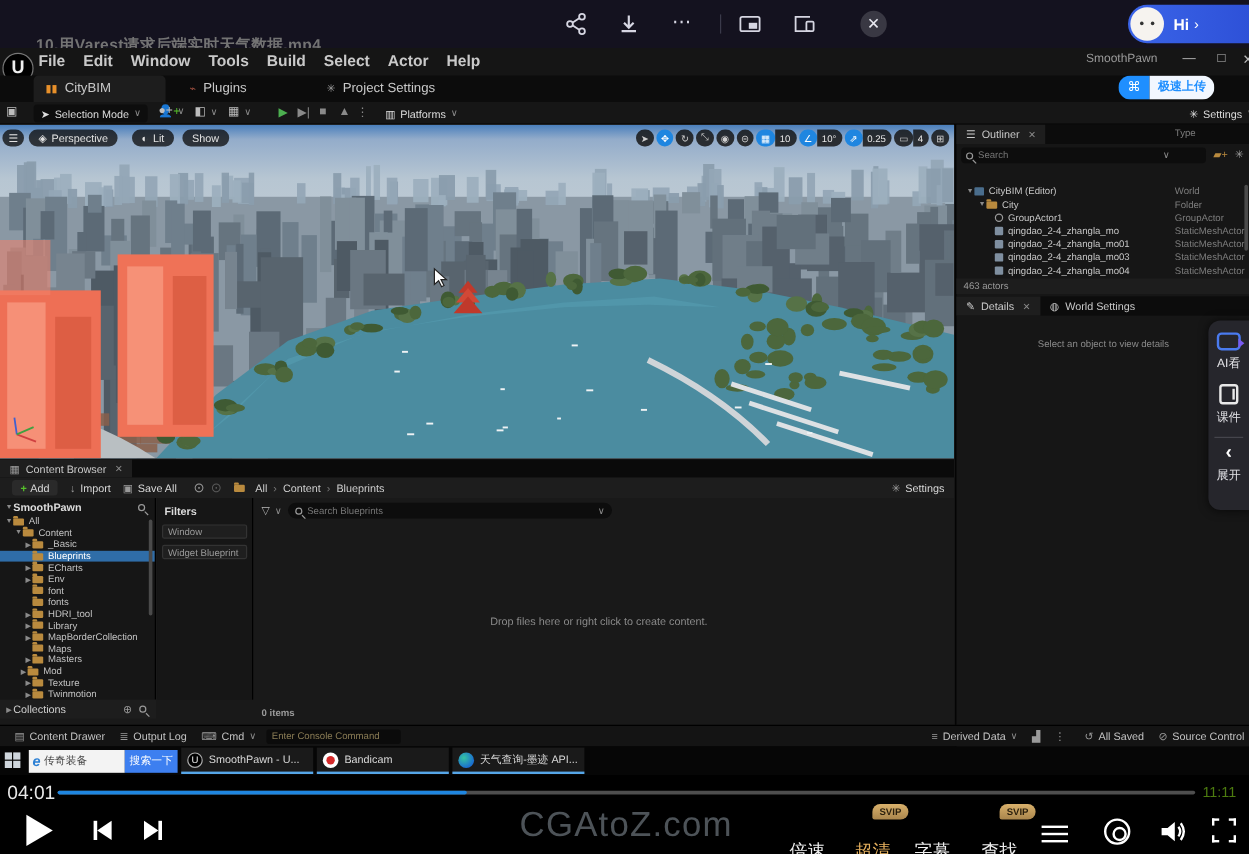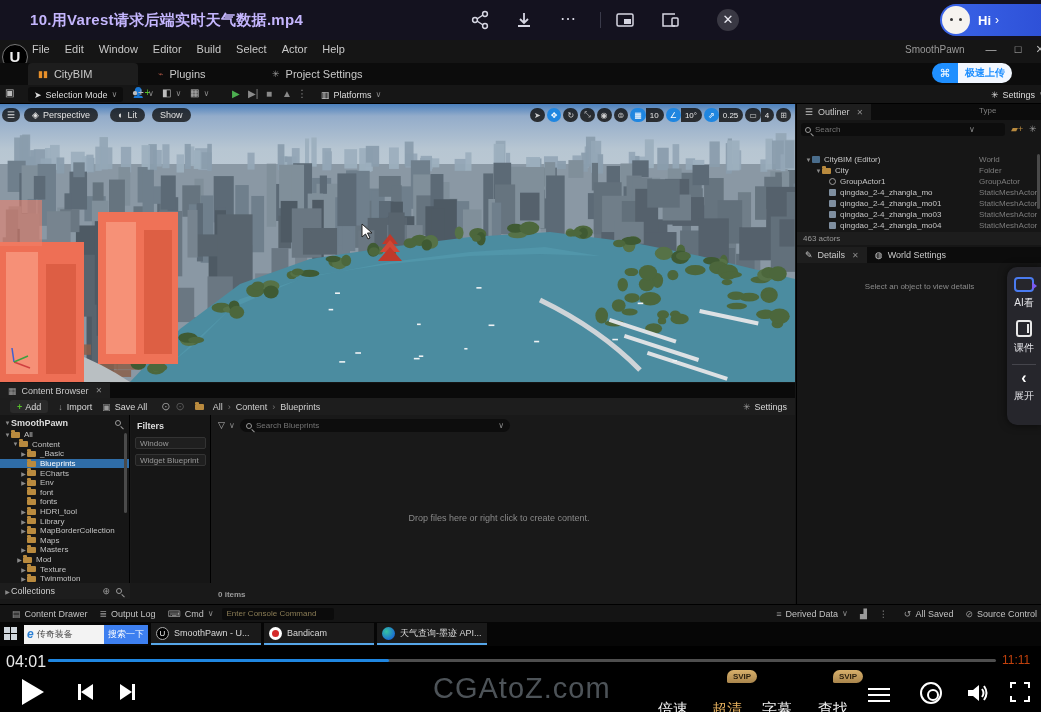--- a/index.html
+++ b/index.html
@@ -3,37 +3,37 @@
 <meta charset="utf-8">
 <style>
   * { margin:0; padding:0; box-sizing:border-box; }
   html,body { background:#000; }
   body { font-family:"Liberation Sans", sans-serif; }
   #stage { position:relative; width:1041px; height:712px; background:#000; overflow:hidden; }
   .abs { position:absolute; }
 
   
   #topbar { left:0; top:0; width:1041px; height:40px; background:#14121f; display:flex; align-items:center; }
-  #vid-title { position:absolute; left:30px; top:11px; color:#c4b5fd; font-size:15px; font-weight:bold; letter-spacing:.3px; }
+  #vid-title { position:absolute; left:30px; top:29px; color:#737373; font-size:13px; font-weight:bold; letter-spacing:.3px; }
   .tb-ico { position:absolute; top:10px; width:20px; height:20px; color:#d6d6e2; }
   .tb-ico svg { width:100%; height:100%; }
   #tb-divider { left:600px; top:12px; width:1px; height:16px; background:#3a3a4a; }
   #close-circle { left:717px; top:9px; width:22px; height:22px; border-radius:50%; background:rgba(255,255,255,.16); color:#e8e8f0; font-size:13px; text-align:center; line-height:21px; }
   #question-pill { left:748px; top:7px; width:192px; height:26px; background:#232a52; border-radius:13px; color:#a7aed6; font-size:12px; line-height:26px; padding-left:14px; }
   #assistant-pill { left:940px; top:4px; width:101px; height:32px; background:linear-gradient(90deg,#3a64e8,#2e51d8); border-radius:16px 0 0 16px; display:flex; align-items:center; }
   #avatar { width:28px; height:28px; border-radius:50%; background:#f6f3ef; margin-left:2px; position:relative; }
   #avatar::before, #avatar::after { content:''; position:absolute; top:12px; width:3px; height:3px; border-radius:50%; background:#333; }
   #avatar::before { left:8px; } #avatar::after { left:17px; }
   #assistant-label { color:#fff; font-size:13px; font-weight:bold; margin-left:8px; }
   #assistant-chev { color:#fff; font-size:12px; margin-left:4px; }
 
   
   #ue { left:0; top:40px; width:1041px; height:582px; background:#151515; }
   #ue-logo { left:2px; top:4px; width:26px; height:26px; border-radius:50%; background:#000; border:1px solid #777; color:#eee; font-size:15px; font-weight:bold; text-align:center; line-height:24px; }
-  .menu-item { color:#c9c9c9; font-size:11px; margin-right:15px; }
+  .menu-item { color:#c9c9c9; font-size:13px; margin-right:15px;font-weight:bold; }
   #menus { position:absolute; left:32px; top:3px; display:flex; }
   #win-title { left:905px; top:4px; color:#9a9a9a; font-size:10px; }
   .winbtn { top:3px; color:#bbb; font-size:11px; width:16px; text-align:center; }
 
   #ue-tabbar { left:0; top:23px; width:1041px; height:22px; background:#0c0c0c; }
   .ue-tab { position:absolute; top:0; height:22px; display:flex; align-items:center; padding:0 10px; font-size:11px; color:#c9c9c9; }
   .ue-tab.active { background:#1d1d1d; border-radius:4px 4px 0 0; }
   .tab-ico { margin-right:6px; font-size:9px; }
   #upload-pill { left:932px; top:0px; width:80px; height:20px; border-radius:10px; overflow:hidden; display:flex; }
   #upload-ico { width:26px; background:#1f8fff; color:#fff; font-size:11px; text-align:center; line-height:20px; }
@@ -127,21 +127,21 @@
   #ai-cam-ico { width:20px; height:15px; border:2px solid #4a7bf0; border-radius:4px; position:relative; }
   #ai-cam-ico::after { content:''; position:absolute; right:-5px; top:3px; width:0; height:0; border-left:5px solid #7a5af0; border-top:4px solid transparent; border-bottom:4px solid transparent; }
   #book-ico { width:16px; height:17px; border:2px solid #e8e8e8; border-radius:3px; position:relative; }
   #book-ico::after { content:''; position:absolute; left:2px; top:2px; width:7px; height:9px; border-right:2px solid #e8e8e8; }
   #st-divider { width:24px; height:1px; background:#45454c; margin:9px auto 0 auto; }
   #expand-chev { color:#fff; font-size:16px; font-weight:bold; line-height:14px; }
 
   
   #player { left:0; top:646px; width:1041px; height:66px; background:#000; }
   #time-cur { left:6px; top:7px; color:#e8e8e8; font-size:16px; }
-  #time-dur { left:1002px; top:7px; color:#c2410c; font-size:12px; }
+  #time-dur { left:1002px; top:7px; color:#4d7c0f; font-size:12px; }
   #rail { left:48px; top:13px; width:948px; height:3px; background:#4e4e4e; border-radius:2px; }
   #rail-fill { height:3px; background:#1f86e0; border-radius:2px; }
   #play-btn { left:22px; top:33px; width:0; height:0; border-left:22px solid #fff; border-top:13px solid transparent; border-bottom:13px solid transparent; }
   .skip { top:38px; display:flex; align-items:center; }
   .skip .bar { width:3px; height:16px; background:#fff; }
   .skip .tri-l { width:0; height:0; border-right:12px solid #fff; border-top:8px solid transparent; border-bottom:8px solid transparent; }
   .skip .tri-r { width:0; height:0; border-left:12px solid #fff; border-top:8px solid transparent; border-bottom:8px solid transparent; }
   #watermark { left:433px; top:26px; color:#4d5358; font-size:29px; letter-spacing:1px; }
   .pb-text { position:absolute; top:38px; color:#f0f0f0; font-size:15px;margin-top:16px; }
   .pb-text.gold { color:#e5b05e; }
@@ -208,21 +208,21 @@
     </div>
   </div>
 
   <div id="ue" class="abs">
 
     <div id="ue-logo" class="abs">U</div>
     <div id="menus">
       <span class="menu-item">File</span>
       <span class="menu-item">Edit</span>
       <span class="menu-item">Window</span>
-      <span class="menu-item">Editor</span>
+      <span class="menu-item">Tools</span>
       <span class="menu-item">Build</span>
       <span class="menu-item">Select</span>
       <span class="menu-item">Actor</span>
       <span class="menu-item">Help</span>
     </div>
     <div id="win-title" class="abs">SmoothPawn</div>
     <div class="winbtn abs" style="left:983px">—</div>
     <div class="winbtn abs" style="left:1010px">□</div>
     <div class="winbtn abs" style="left:1032px">✕</div>
 

